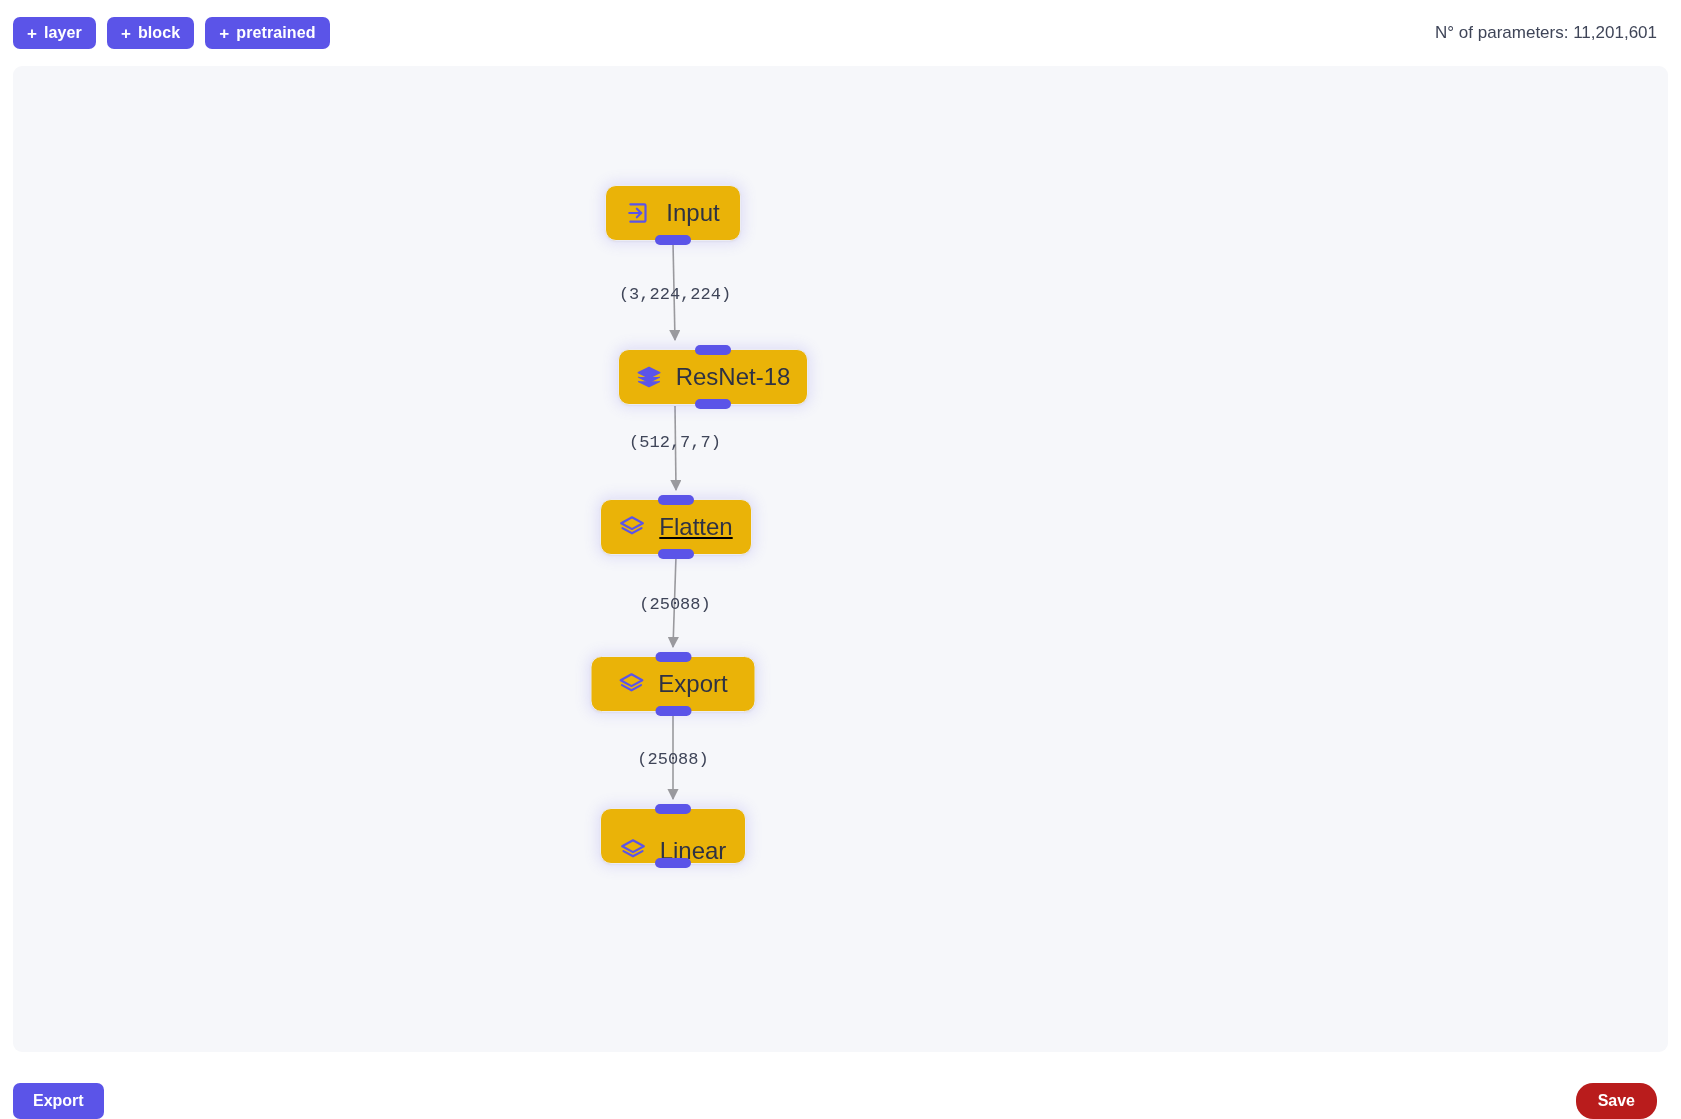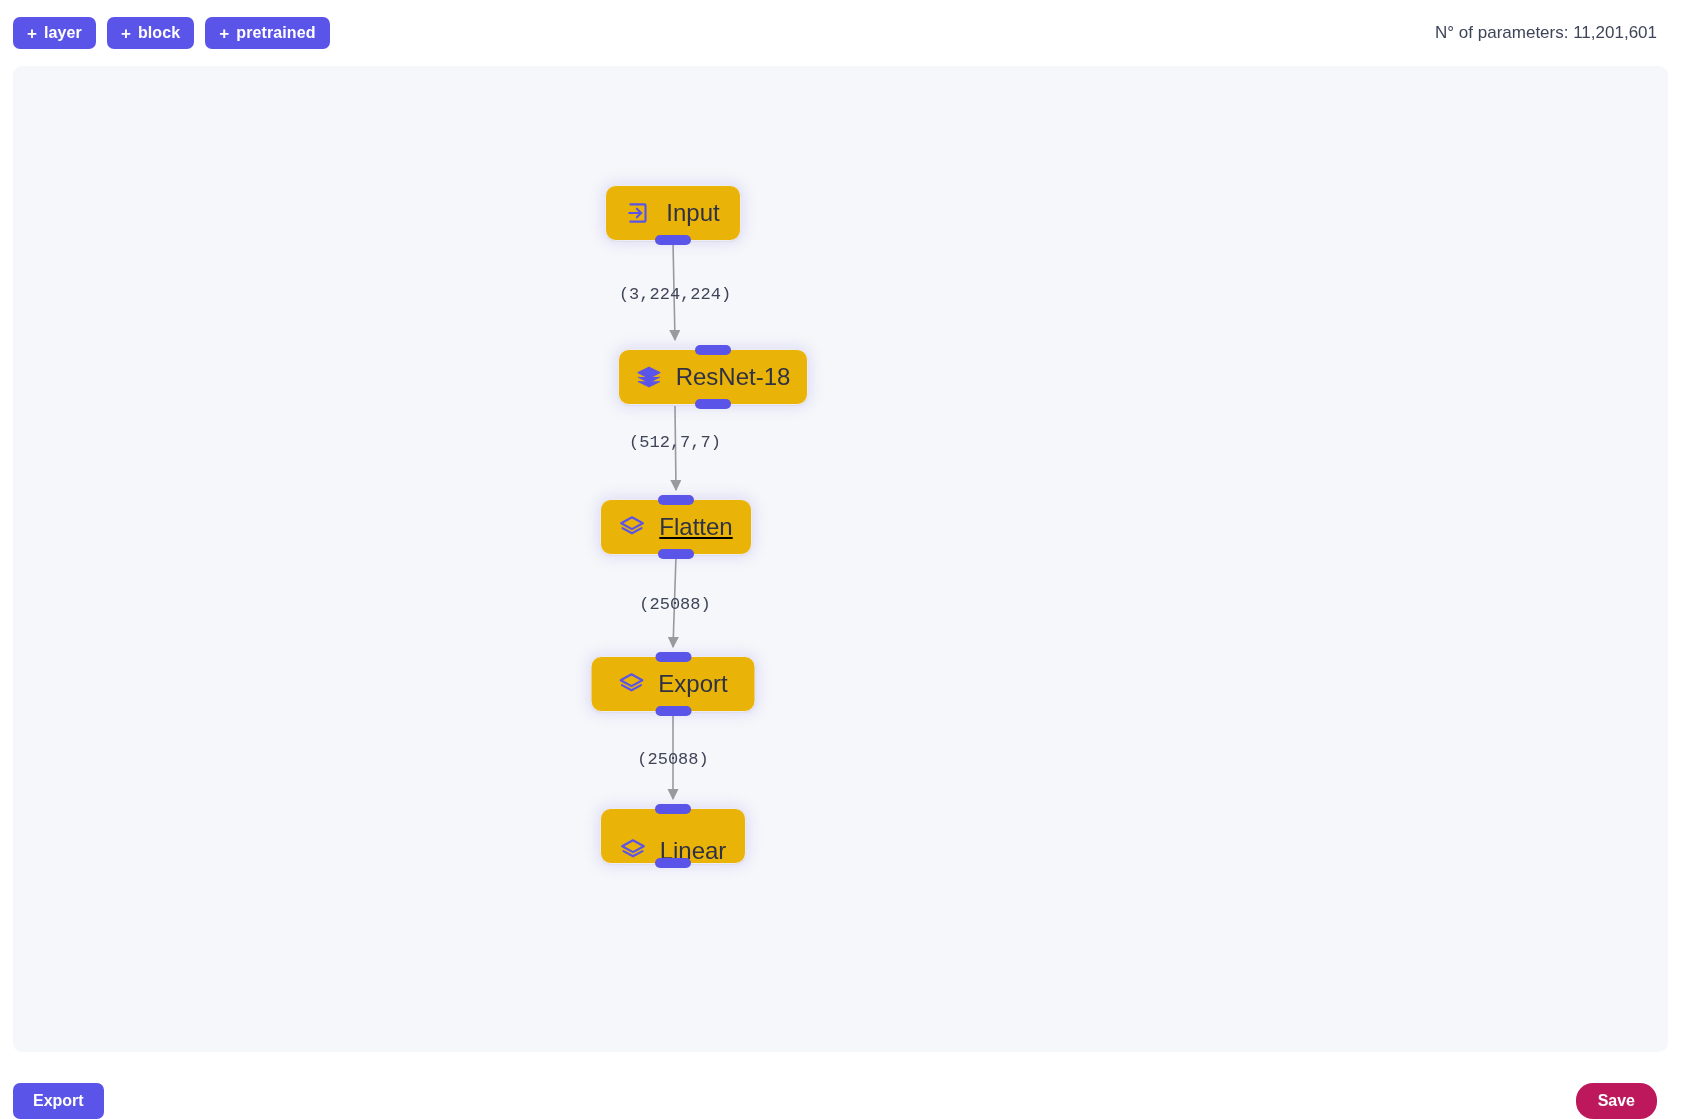--- a/index.html
+++ b/index.html
@@ -168,21 +168,21 @@
     font-family: "Liberation Sans", sans-serif;
     font-size: 16px;
     font-weight: bold;
     height: 36px;
     padding: 0 20px;
     cursor: pointer;
     line-height: 1;
   }
   .btn-save {
     margin-left: auto;
-    background: #be185d;
+    background: #b91c1c;
     color: #ffffff;
     border: none;
     border-radius: 17px;
     font-family: "Liberation Sans", sans-serif;
     font-size: 16px;
     font-weight: bold;
     height: 36px;
     padding: 0 22px;
     cursor: default;
     line-height: 1;

